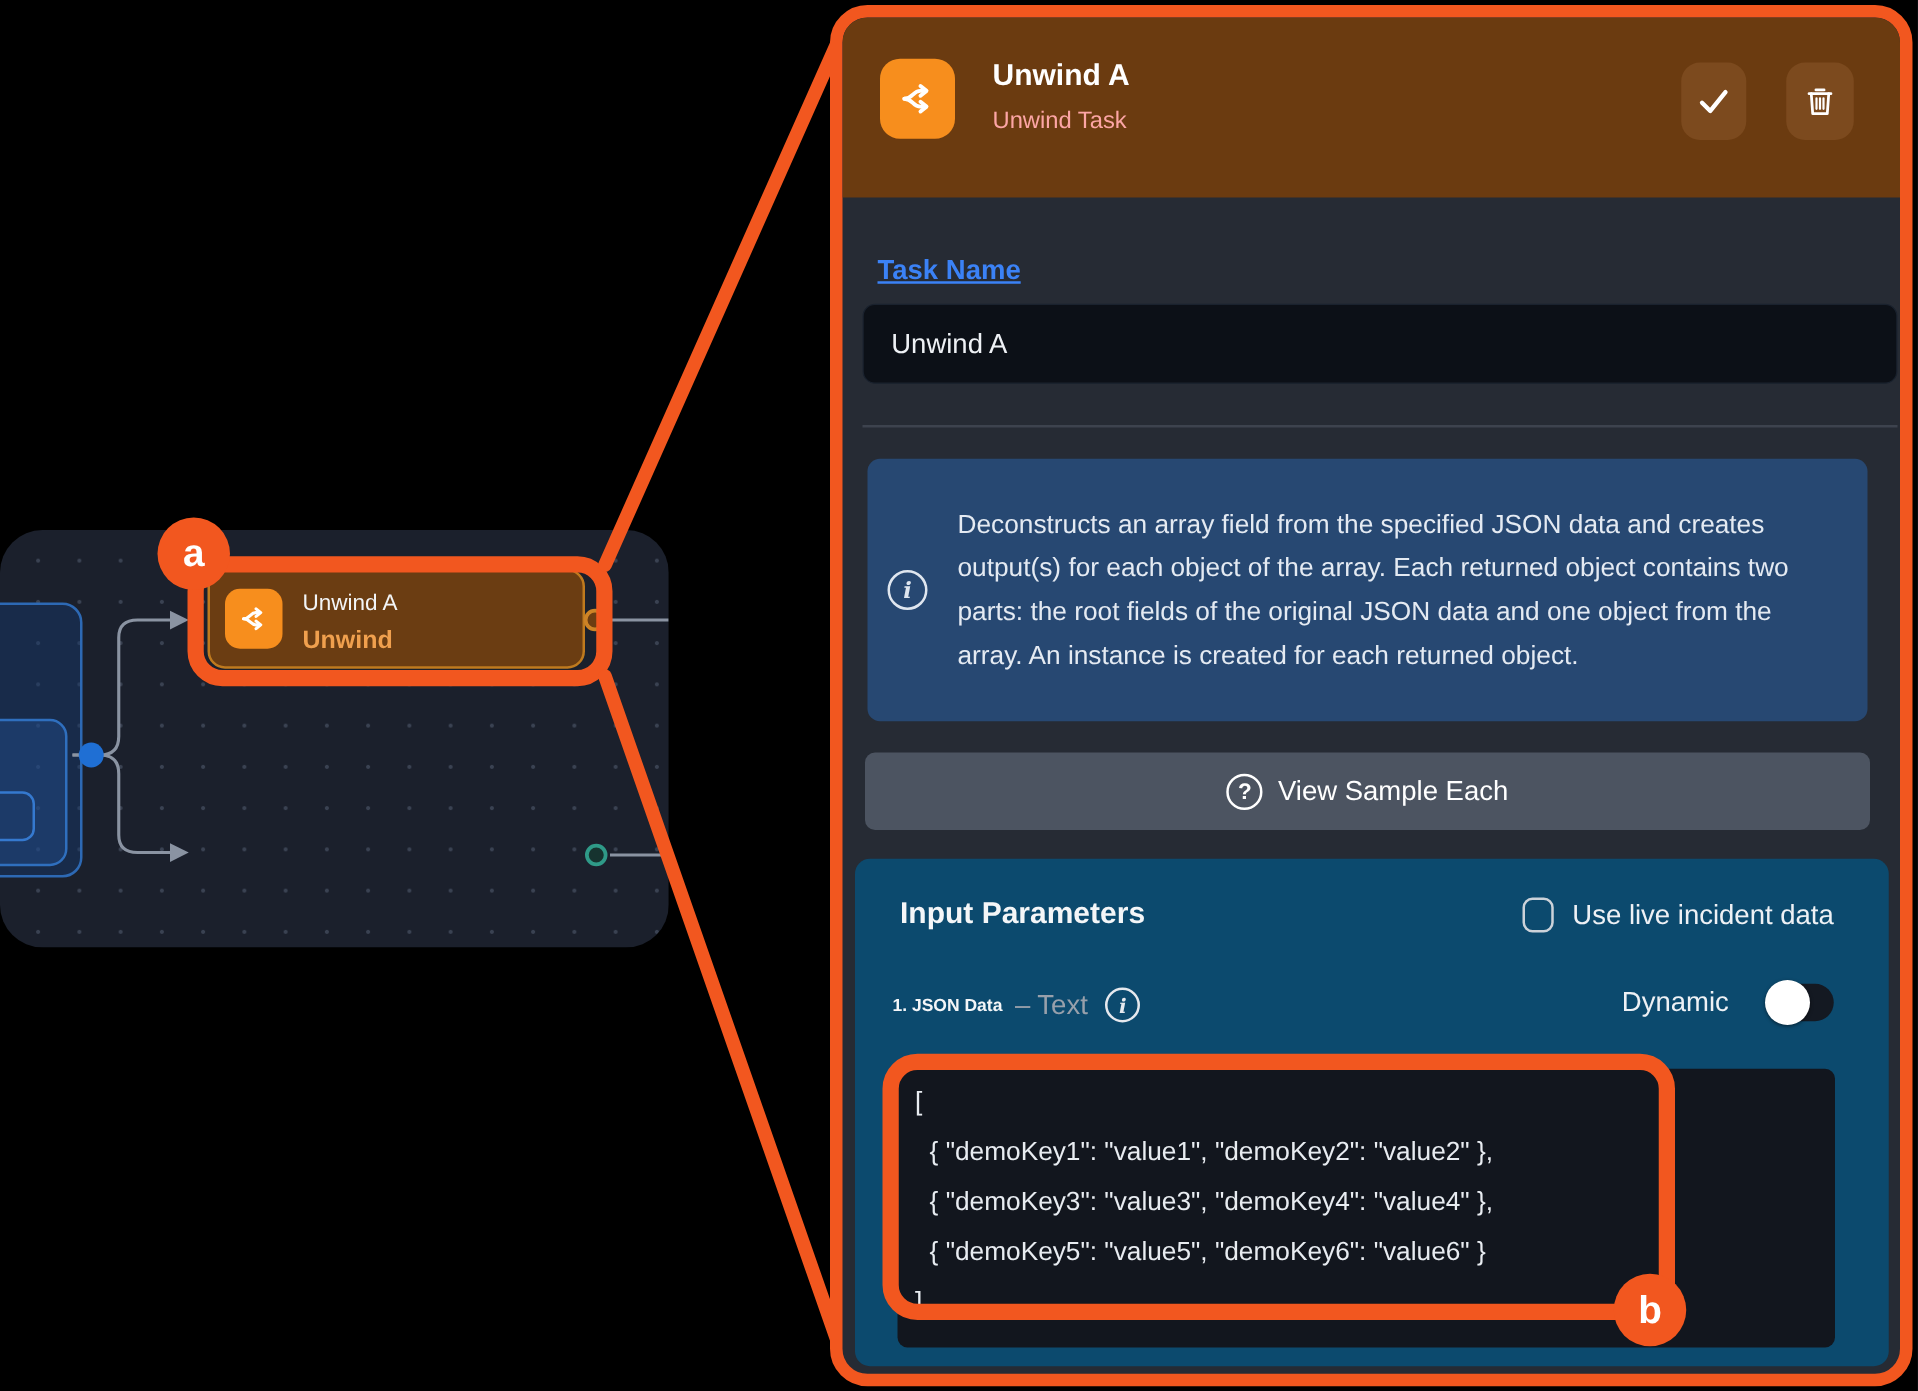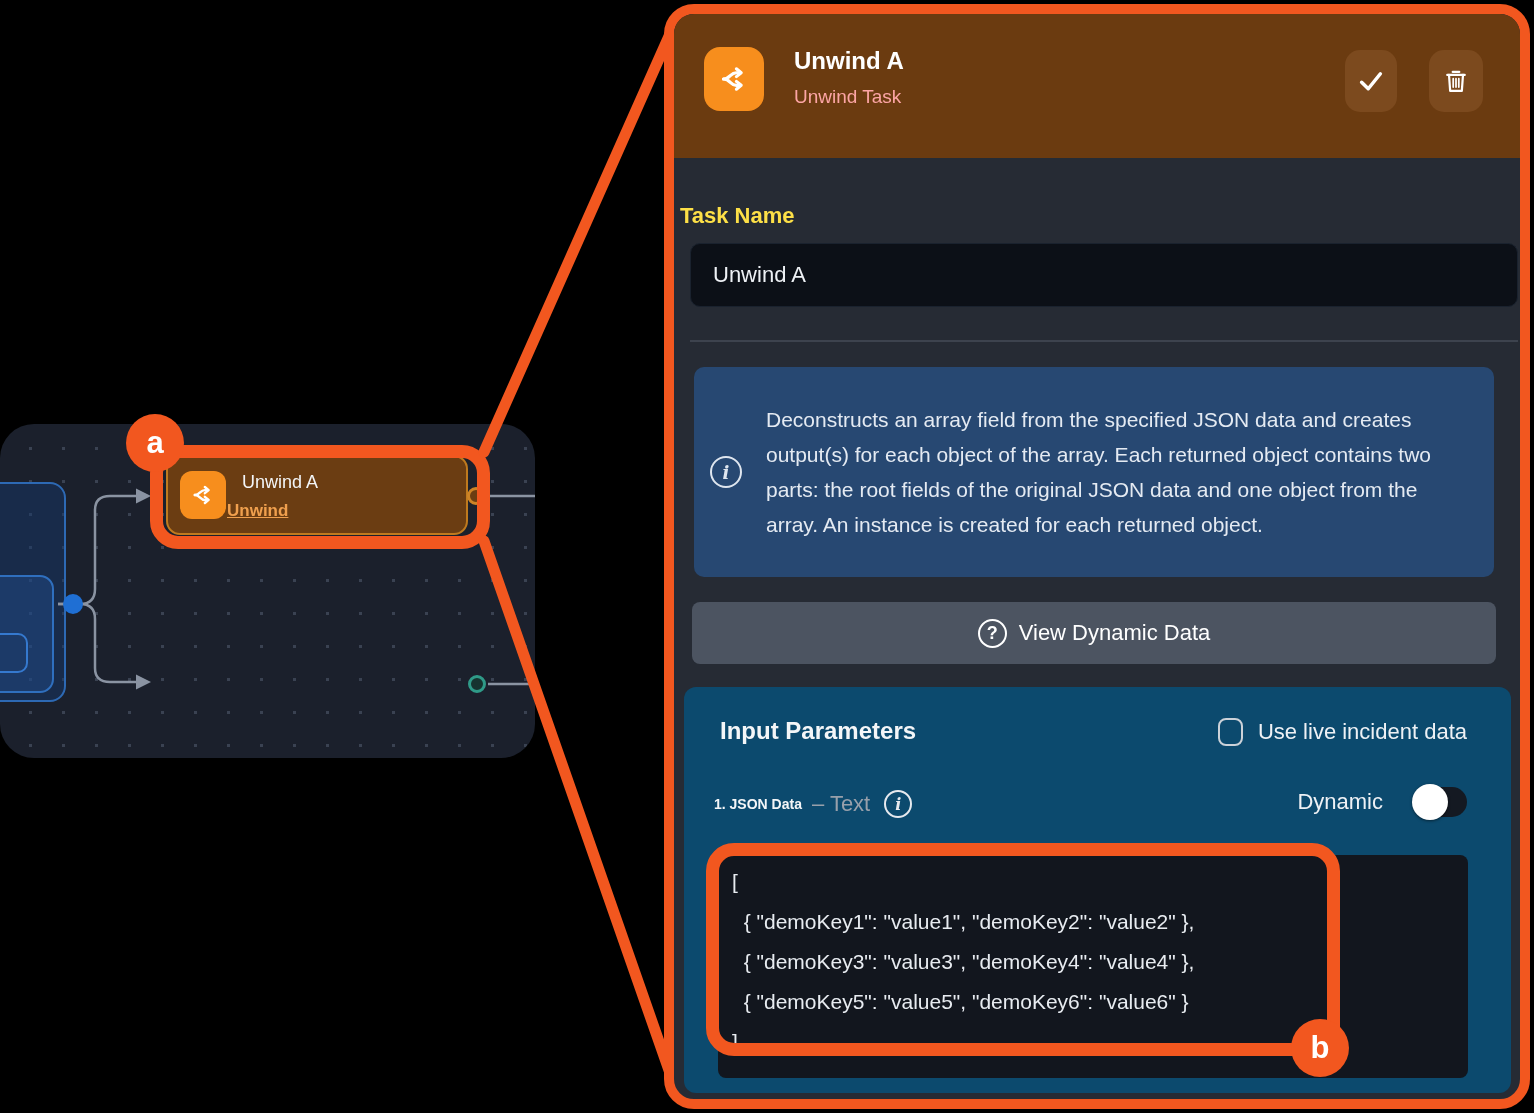--- a/index.html
+++ b/index.html
@@ -24,21 +24,21 @@
   .node { border-radius:14px; }
   #node-unwind { left:166px; top:31px; width:302px; height:80px;
     background:#6b3d12; border:2px solid #bf7a1e; }
   #node-b1 { left:162px; top:217px; width:310px; height:87px;
     background:#17342f; border:2px solid #2a8173; }
   .node-icon { position:absolute; left:12px; top:14px; width:46px; height:48px;
     border-radius:12px; display:flex; align-items:center; justify-content:center; }
   #node-unwind .node-icon { background:#f78e1d; }
   #node-b1 .node-icon { background:#2db5a1; top:17px; }
   .node-title { position:absolute; left:74px; top:15px; font-size:18px; color:#f3f5f7; }
-  .node-sub { position:absolute; left:59px; top:44px; font-size:17px; font-weight:bold;text-decoration:underline; }
+  .node-sub { position:absolute; left:74px; top:44px; font-size:20px; font-weight:bold; }
   #node-unwind .node-sub { color:#f0a04e; }
   #node-b1 .node-sub { top:48px; color:#63d3bd; }
   .port { position:absolute; width:18px; height:18px; border-radius:50%; }
   #port-unwind { left:467px; top:63px; background:#6b3d12; border:3px solid #cd8326; }
   #port-b1 { left:468px; top:251px; background:#16332f; border:3px solid #2f9a88; }
 
   
   .callout { border:13px solid #f2571f; border-radius:28px; background:transparent; }
   #callout-a { left:150px; top:21px; width:340px; height:104px; }
   #callout-b { left:706px; top:843px; width:634px; height:213px; }
@@ -54,21 +54,21 @@
   #panel-header { left:0; top:0; width:846px; height:144px; background:#6b3b10; }
   #header-icon { left:30px; top:33px; width:60px; height:64px; border-radius:16px;
     background:#f78e1d; display:flex; align-items:center; justify-content:center; }
   #header-title { left:120px; top:33px; font-size:24px; font-weight:bold; color:#fff; }
   #header-sub { left:120px; top:72px; font-size:19px; color:#fca5a5; }
   .hdr-btn { width:52px; height:62px; border-radius:15px; background:#7c4a1e;
     display:flex; align-items:center; justify-content:center; }
   #btn-confirm { left:671px; top:36px; }
   #btn-delete { left:755px; top:36px; width:54px; }
 
-  #task-label { left:6px; top:189px; font-size:22px; font-weight:bold; color:#fde047; }
+  #task-label { left:28px; top:189px; font-size:22px; font-weight:bold; color:#3b82f6;text-decoration:underline; }
   #task-input { left:16px; top:229px; width:828px; height:64px; border-radius:10px;
     background:#0c1017; border:1px solid #1a222e; display:flex; align-items:center; }
   #task-input span { margin-left:22px; font-size:22px; color:#eef1f5; }
   #divider-1 { left:16px; top:326px; width:828px; height:2px; background:#3d434e; }
 
   #info-box { left:20px; top:353px; width:800px; height:210px; border-radius:10px;
     background:#274872; display:flex; align-items:center; }
   .i-circle { flex:0 0 auto; width:32px; height:32px; border-radius:50%;
     border:2.5px solid #dfe6ef; color:#dfe6ef; display:flex; align-items:center;
     justify-content:center; font-family:"DejaVu Serif", serif; font-style:italic;
@@ -193,21 +193,21 @@
   </div>
   <div id="divider-1" class="abs"></div>
 
   <div id="info-box" class="abs">
     <div class="i-circle">i</div>
     <div id="info-text">Deconstructs an array field from the specified JSON data and creates output(s) for each object of the array. Each returned object contains two parts: the root fields of the original JSON data and one object from the array. An instance is created for each returned object.</div>
   </div>
 
   <div id="btn-sample" class="abs">
     <div class="q-circle">?</div>
-    <span>View Dynamic Data</span>
+    <span>View Sample Each</span>
   </div>
 
   <div id="sub-panel" class="abs">
     <div id="ip-heading" class="abs">Input Parameters</div>
     <div id="live-row">
       <div id="live-checkbox"></div>
       <span id="live-label">Use live incident data</span>
     </div>
 
     <div id="param-row-left">

